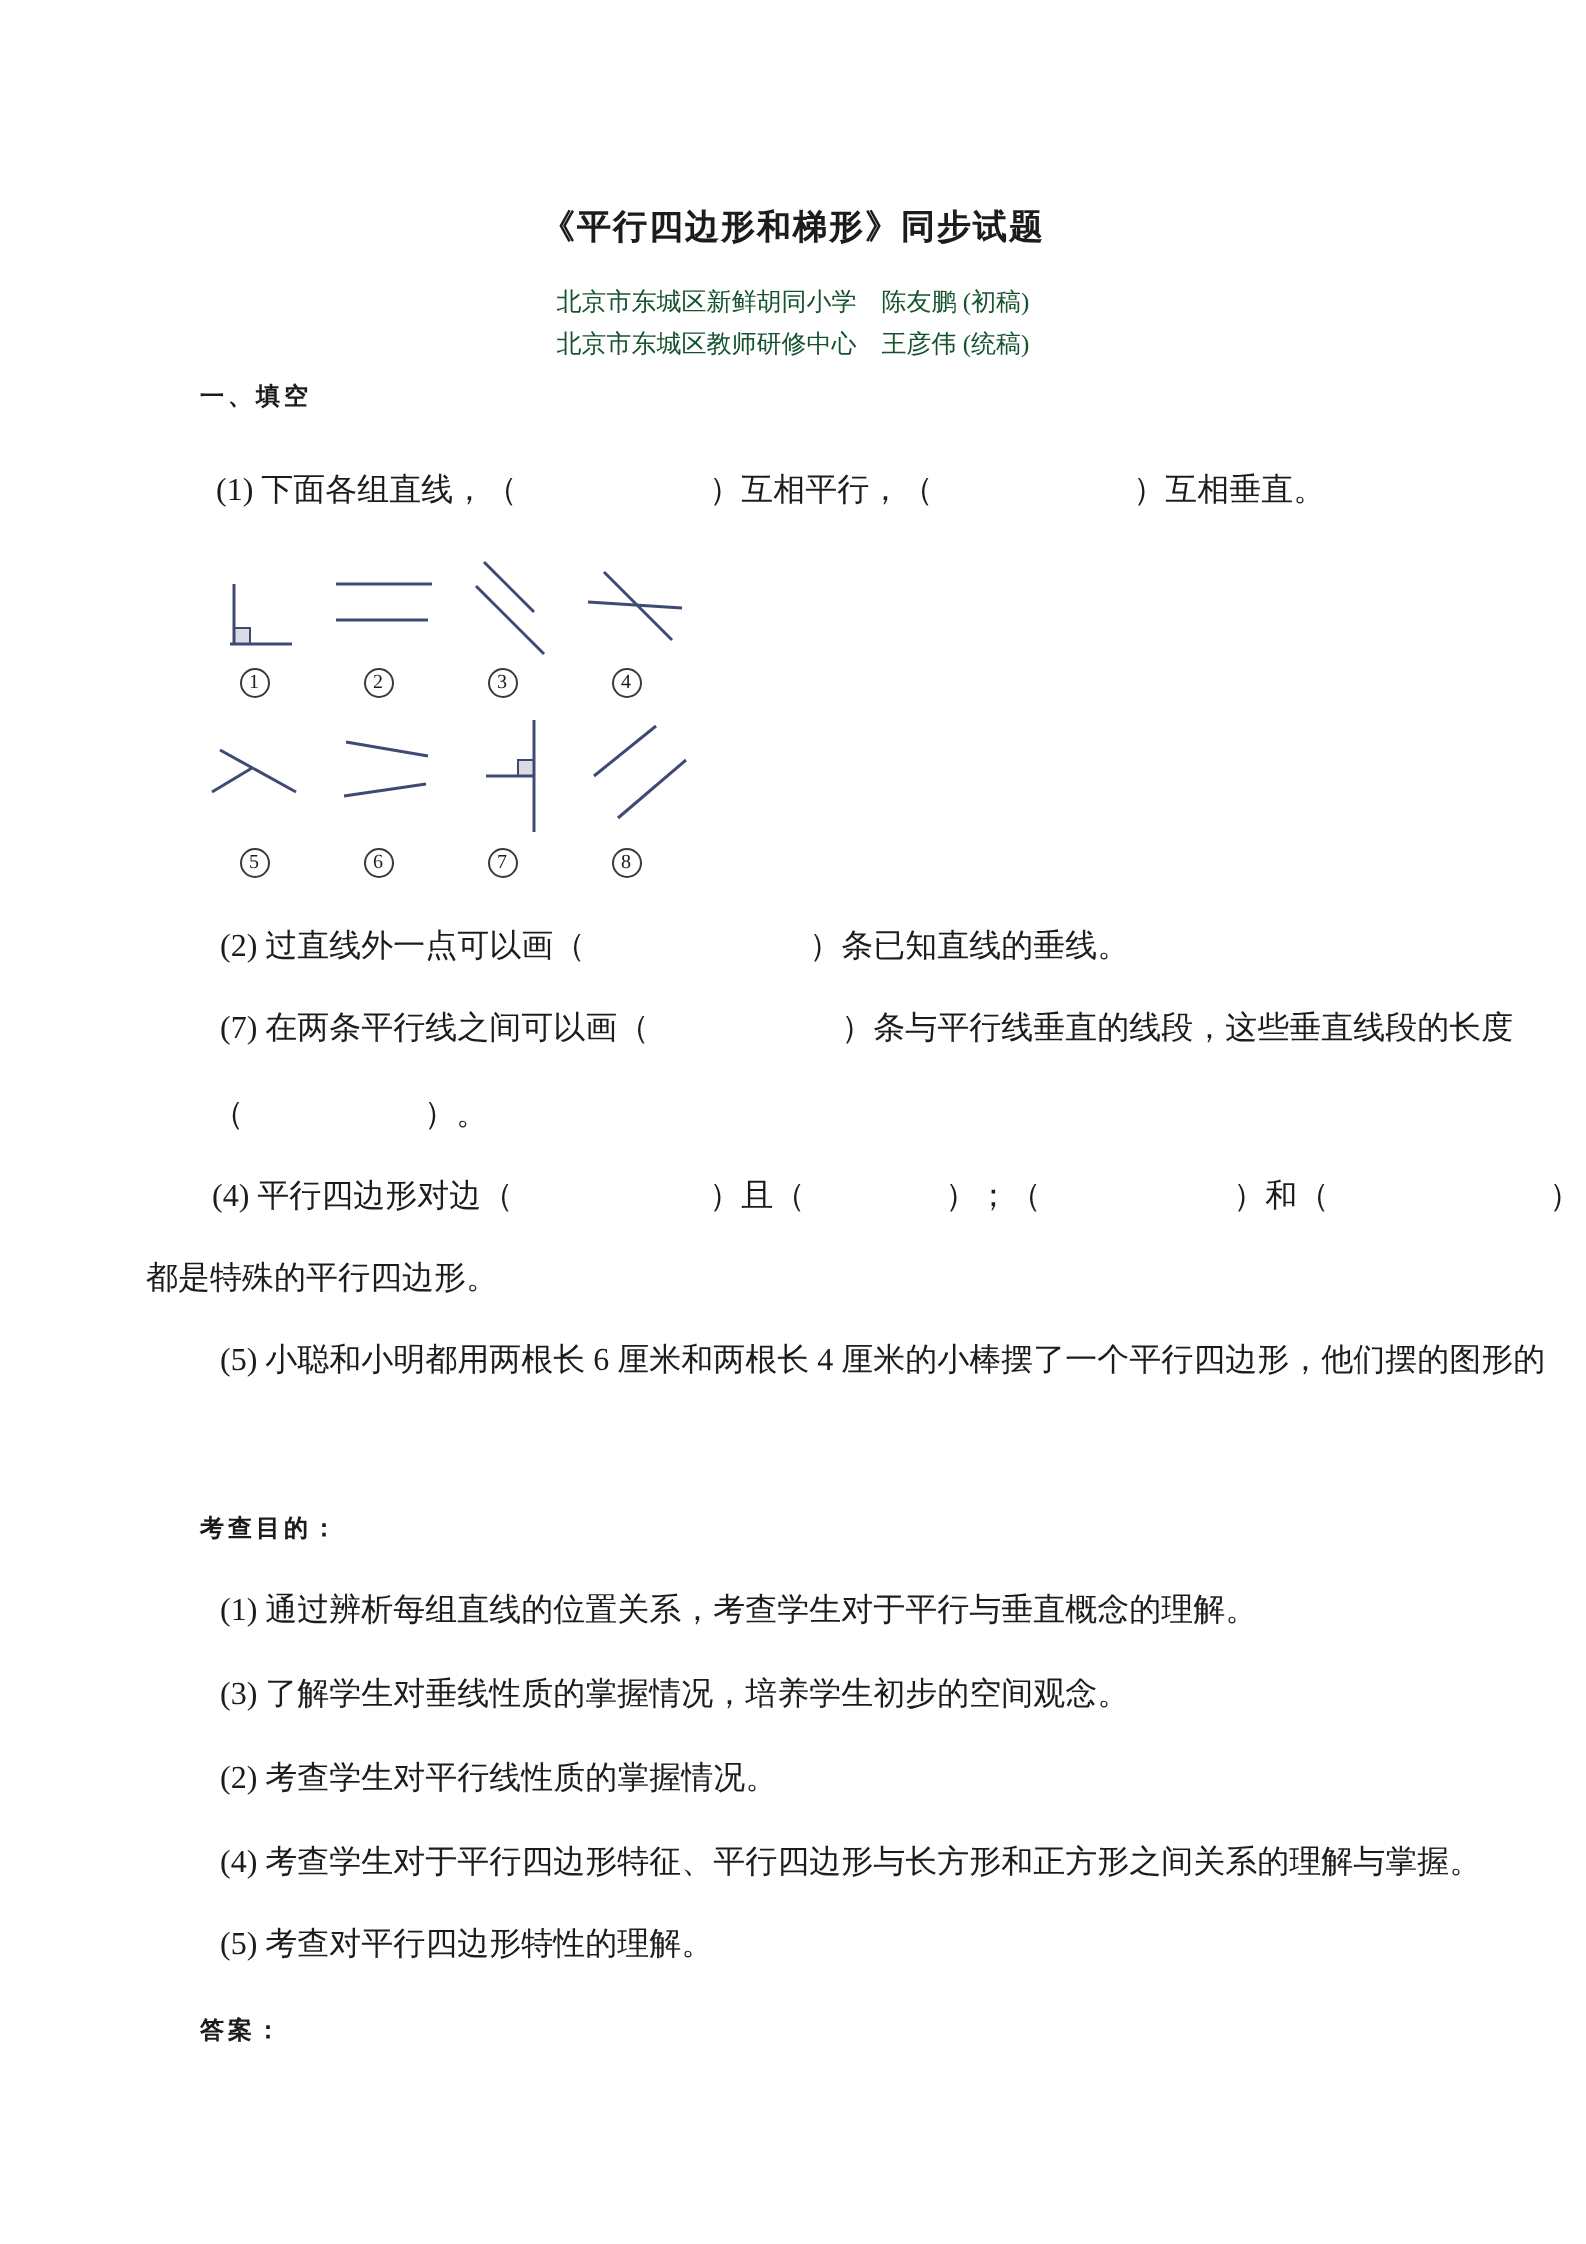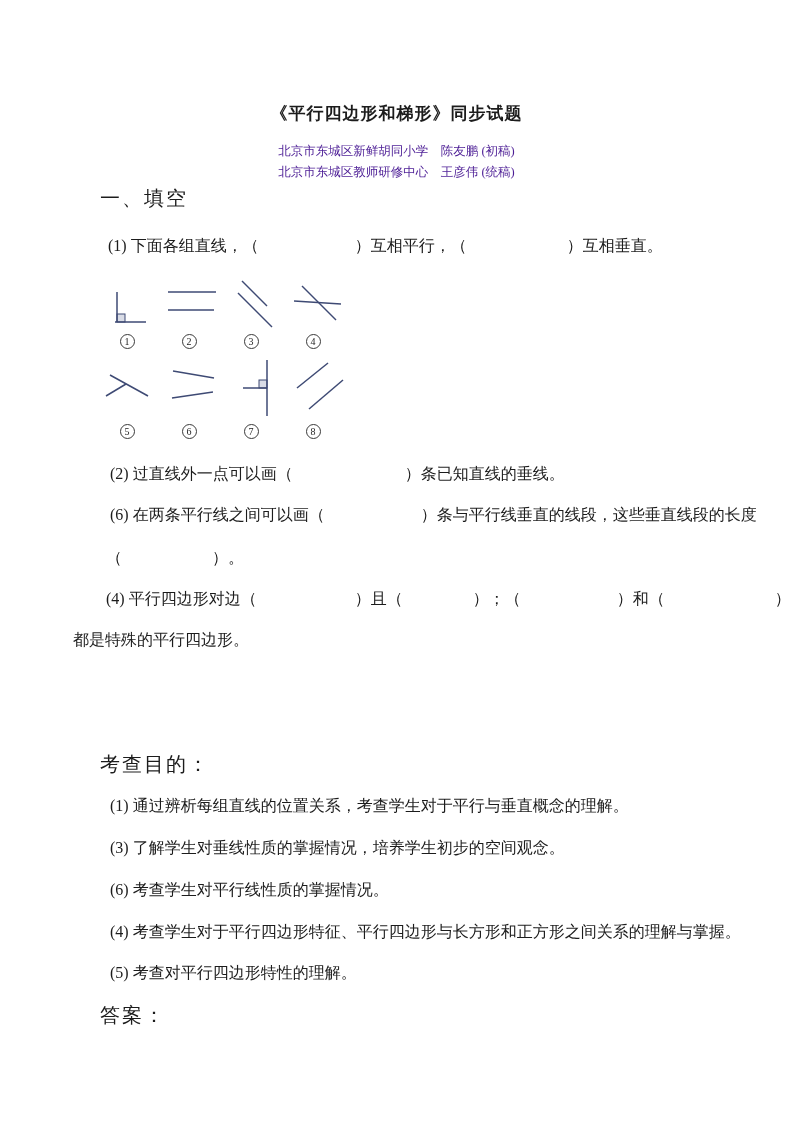--- a/index.html
+++ b/index.html
@@ -24,25 +24,25 @@
     text-align: center;
   }
   .doc-title {
     font-size: 17px;
     font-weight: bold;
     font-family: "Liberation Sans", "DejaVu Sans", sans-serif;
     letter-spacing: 1px;
   }
   .author {
     font-size: 12.5px;
-    color: #4c1d95;
+    color: #14532d;
   }
   .heading {
-    font-size: 20px;
-    font-weight: normal;
+    font-size: 12px;
+    font-weight: bold;
     font-family: "Liberation Sans", "DejaVu Sans", sans-serif;
     letter-spacing: 2px;
   }
   .gap { display: inline-block; height: 1px; }
   .dcell { position: absolute; width: 62px; }
   .dcell svg { display: block; }
   .dlabel { text-align: center; margin-top: 1px; }
   .circ {
     display: inline-flex;
     align-items: center;
@@ -127,29 +127,30 @@
   <div class="dcell" style="left:282px;top:358px;">
     <svg width="62" height="62" viewBox="0 0 62 62">
       <line class="dline" x1="15" y1="30" x2="46" y2="5" stroke="#3e4a74"></line>
       <line class="dline" x1="27" y1="51" x2="61" y2="22" stroke="#3e4a74"></line>
     </svg>
     <div class="dlabel"><span class="circ">8</span></div>
   </div>
 
   <div class="line" style="top:464px;left:110px;"><span>(2) 过直线外一点可以画（</span><span class="gap" style="width:112px;"></span><span>）条已知直线的垂线。</span></div>
 
-  <div class="line" style="top:505px;left:110px;"><span>(6) 在两条平行线之间可以画（</span><span class="gap" style="width:96px;"></span><span>）条与平行线垂直的线段，这些垂直线段的长度</span></div>
+  <div class="line" style="top:505px;left:110px;"><span>(7) 在两条平行线之间可以画（</span><span class="gap" style="width:96px;"></span><span>）条与平行线垂直的线段，这些垂直线段的长度</span></div>
   <div class="line" style="top:548px;left:106px;"><span>（</span><span class="gap" style="width:90px;"></span><span>）。</span></div>
 
   <div class="line" style="top:589px;left:106px;"><span>(4) 平行四边形对边（</span><span class="gap" style="width:98px;"></span><span>）且（</span><span class="gap" style="width:70px;"></span><span>）；（</span><span class="gap" style="width:96px;"></span><span>）和（</span><span class="gap" style="width:110px;"></span><span>）</span></div>
   <div class="line" style="top:630px;left:73px;">都是特殊的平行四边形。</div>
 
+  <div class="line" style="top:671px;left:110px;">(5) 小聪和小明都用两根长 6 厘米和两根长 4 厘米的小棒摆了一个平行四边形，他们摆的图形的</div>
 
   <div class="line heading" style="top:754px;left:100px;">考查目的：</div>
   <div class="line" style="top:796px;left:110px;">(1) 通过辨析每组直线的位置关系，考查学生对于平行与垂直概念的理解。</div>
   <div class="line" style="top:838px;left:110px;">(3) 了解学生对垂线性质的掌握情况，培养学生初步的空间观念。</div>
-  <div class="line" style="top:880px;left:110px;">(6) 考查学生对平行线性质的掌握情况。</div>
+  <div class="line" style="top:880px;left:110px;">(2) 考查学生对平行线性质的掌握情况。</div>
   <div class="line" style="top:922px;left:110px;">(4) 考查学生对于平行四边形特征、平行四边形与长方形和正方形之间关系的理解与掌握。</div>
   <div class="line" style="top:963px;left:110px;">(5) 考查对平行四边形特性的理解。</div>
 
   <div class="line heading" style="top:1005px;left:100px;">答案：</div>
 
 </div>
 
 </body></html>

